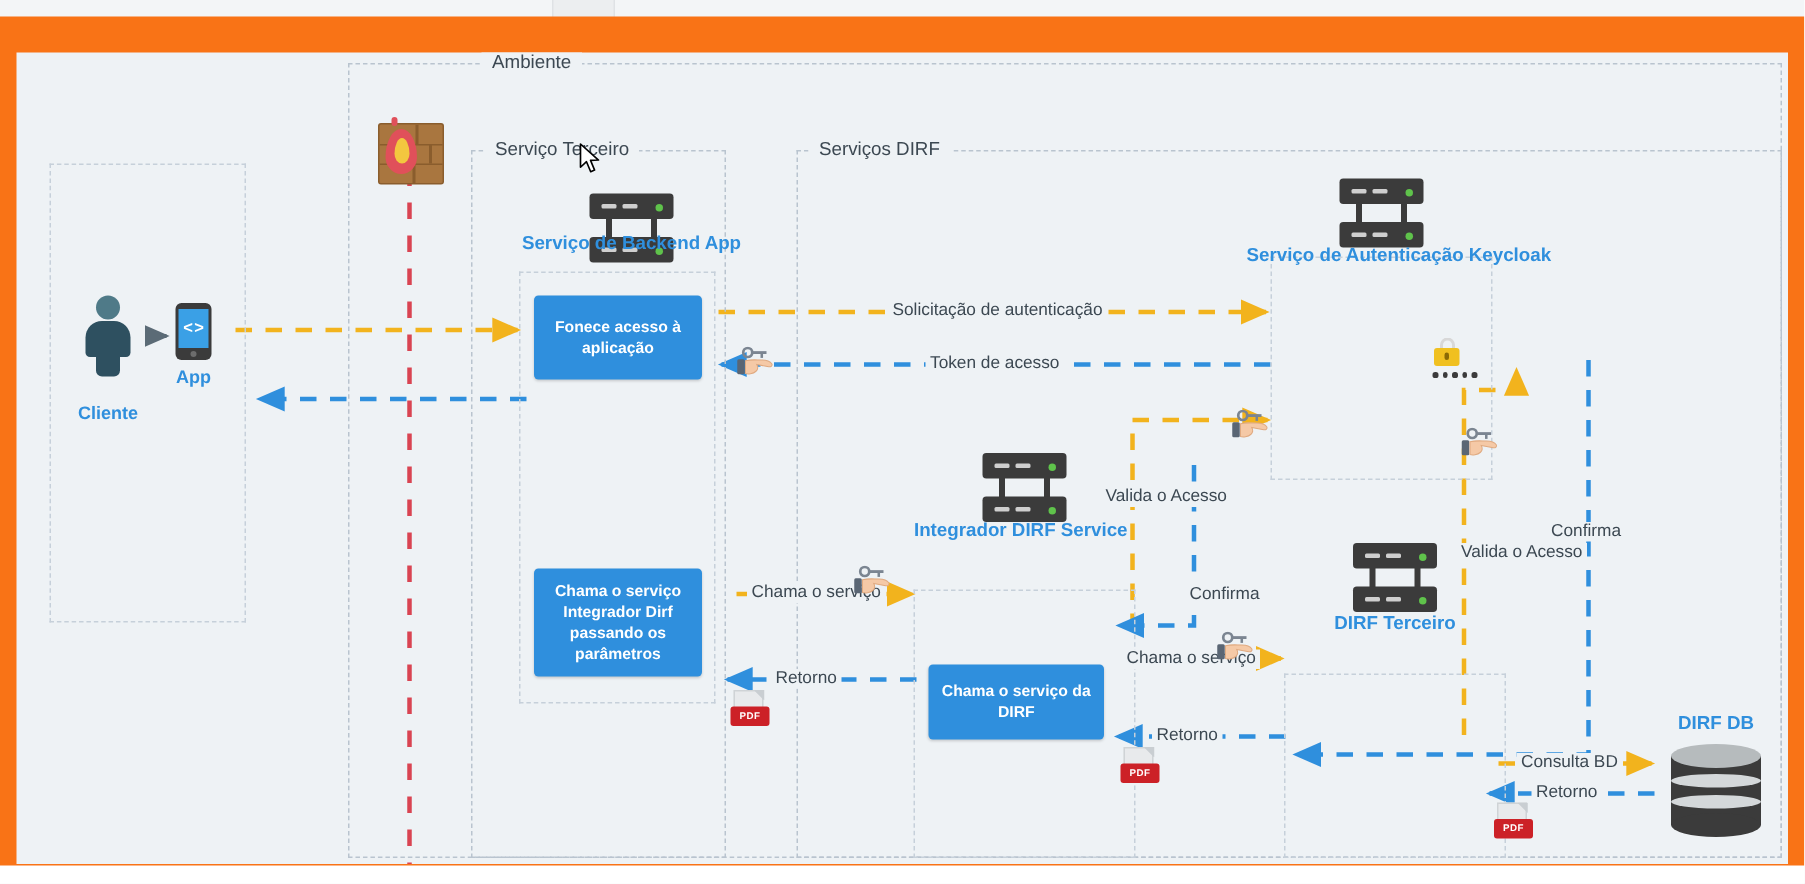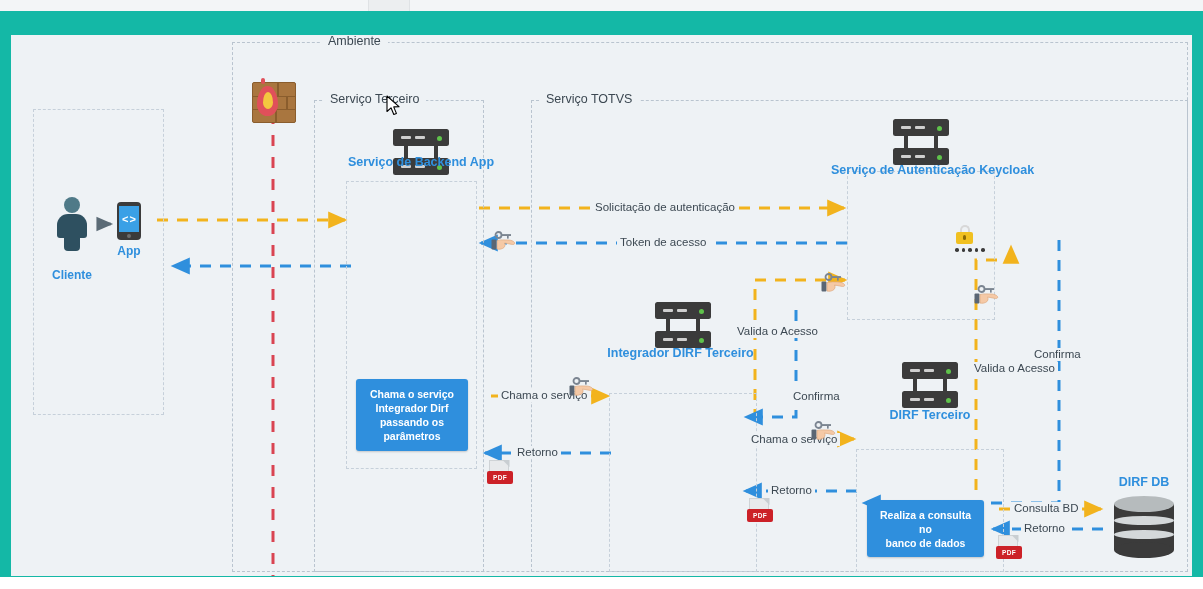--- a/index.html
+++ b/index.html
@@ -17,21 +17,21 @@
     position:absolute;left:0;top:0;width:1203px;height:13px;
     background:#f3f5f7;
   }
   #top-strip-tabs{
     position:absolute;left:368px;top:0;width:40px;height:13px;
     background:#eceef0;border-left:1px solid #dfe2e5;border-right:1px solid #dfe2e5;
   }
   
   #frame{
     position:absolute;left:0px;top:11px;width:1203px;height:566px;
-    background:#14b8a6;
+    background:#f97316;
     box-sizing:border-box;
   }
   #canvas{
     position:absolute;left:11px;top:24px;
     width:1181px;height:541px;
     background:#eef2f5;
     overflow:hidden;
   }
 
   
@@ -218,21 +218,21 @@
         <path d="M1092,494 L982,494" stroke="#2f8fdd" stroke-width="3" stroke-dasharray="11 9" fill="none" marker-end="url(#ab)"></path>
       </svg>
 
       <div class="grp" style="left:221px;top:7px;width:956px;height:530px;"></div>
       <div class="grp-label" style="left:310px;top:-1px;">Ambiente</div>
 
       <div class="grp" style="left:303px;top:65px;width:170px;height:472px;"></div>
       <div class="grp-label" style="left:312px;top:57px;">Serviço Terceiro</div>
 
       <div class="grp" style="left:520px;top:65px;width:657px;height:472px;"></div>
-      <div class="grp-label" style="left:528px;top:57px;">Serviço TOTVS</div>
+      <div class="grp-label" style="left:528px;top:57px;">Serviços DIRF</div>
 
       <div class="grp light" style="left:22px;top:74px;width:131px;height:306px;"></div>
 
       <div class="grp light" style="left:335px;top:146px;width:131px;height:288px;"></div>
 
       <div class="grp light" style="left:836px;top:136px;width:148px;height:149px;"></div>
 
       <div class="grp light" style="left:598px;top:358px;width:148px;height:179px;"></div>
 
       <div class="grp light" style="left:845px;top:414px;width:148px;height:123px;"></div>
@@ -302,21 +302,21 @@
             <div class="led"></div>
           </div>
         <div class="neck n1"></div>
           <div class="neck n2"></div>
         <div class="unit u2">
             <div class="dash d1"></div>
             <div class="dash d2"></div>
             <div class="led"></div>
           </div>
       </div>
-      <div class="cap lg" style="left:588px;top:311px;width:163px;">Integrador DIRF Terceiro</div>
+      <div class="cap lg" style="left:588px;top:311px;width:163px;">Integrador DIRF Service</div>
 
       <div class="icon server" style="left:891px;top:327px;">
         <div class="unit u1">
             <div class="dash d1"></div>
             <div class="dash d2"></div>
             <div class="led"></div>
           </div>
         <div class="neck n1"></div>
           <div class="neck n2"></div>
         <div class="unit u2">
@@ -329,20 +329,26 @@
 
       <div class="icon db" style="left:1103px;top:461px;">
         <div class="body"></div>
         <div class="bot"></div>
         <div class="top"></div>
         <div class="ring r1"></div>
         <div class="ring r2"></div>
       </div>
       <div class="cap lg" style="left:1093px;top:440px;width:80px;">DIRF DB</div>
 
+      <div class="pbox" style="left:345px;top:162px;width:112px;height:56px;">
+        <span>
+          <span>Fonece acesso à</span><br>
+          <span>aplicação</span>
+        </span>
+      </div>
 
       <div class="icon lock" style="left:945px;top:190px;">
         <div class="shackle"></div>
           <div class="bodyL"></div>
           <div class="kh"></div>
       </div>
       <div class="dots" style="left:944px;top:213px;">
         <i></i>
           <i></i>
           <i></i>
@@ -352,27 +358,27 @@
 
       <div class="pbox" style="left:345px;top:344px;width:112px;height:72px;">
         <span>
           <span>Chama o serviço</span><br>
           <span>Integrador Dirf</span><br>
           <span>passando os</span><br>
           <span>parâmetros</span>
         </span>
       </div>
 
-
-      <div class="pbox" style="left:856px;top:465px;width:117px;height:57px;">
+      <div class="pbox" style="left:608px;top:408px;width:117px;height:50px;">
         <span>
-          <span>Realiza a consulta no</span><br>
-          <span>banco de dados</span>
+          <span>Chama o serviço da</span><br>
+          <span>DIRF</span>
         </span>
       </div>
+
 
       <div class="elabel" style="left:581px;top:166px;">Solicitação de autenticação</div>
       <div class="elabel" style="left:606px;top:201px;">Token de acesso</div>
       <div class="elabel" style="left:723px;top:290px;">Valida o Acesso</div>
       <div class="elabel" style="left:779px;top:355px;">Confirma</div>
       <div class="elabel" style="left:487px;top:354px;">Chama o serviço</div>
       <div class="elabel" style="left:503px;top:411px;">Retorno</div>
       <div class="elabel" style="left:960px;top:327px;">Valida o Acesso</div>
       <div class="elabel" style="left:1020px;top:313px;">Confirma</div>
       <div class="elabel" style="left:737px;top:398px;">Chama o serviço</div>

